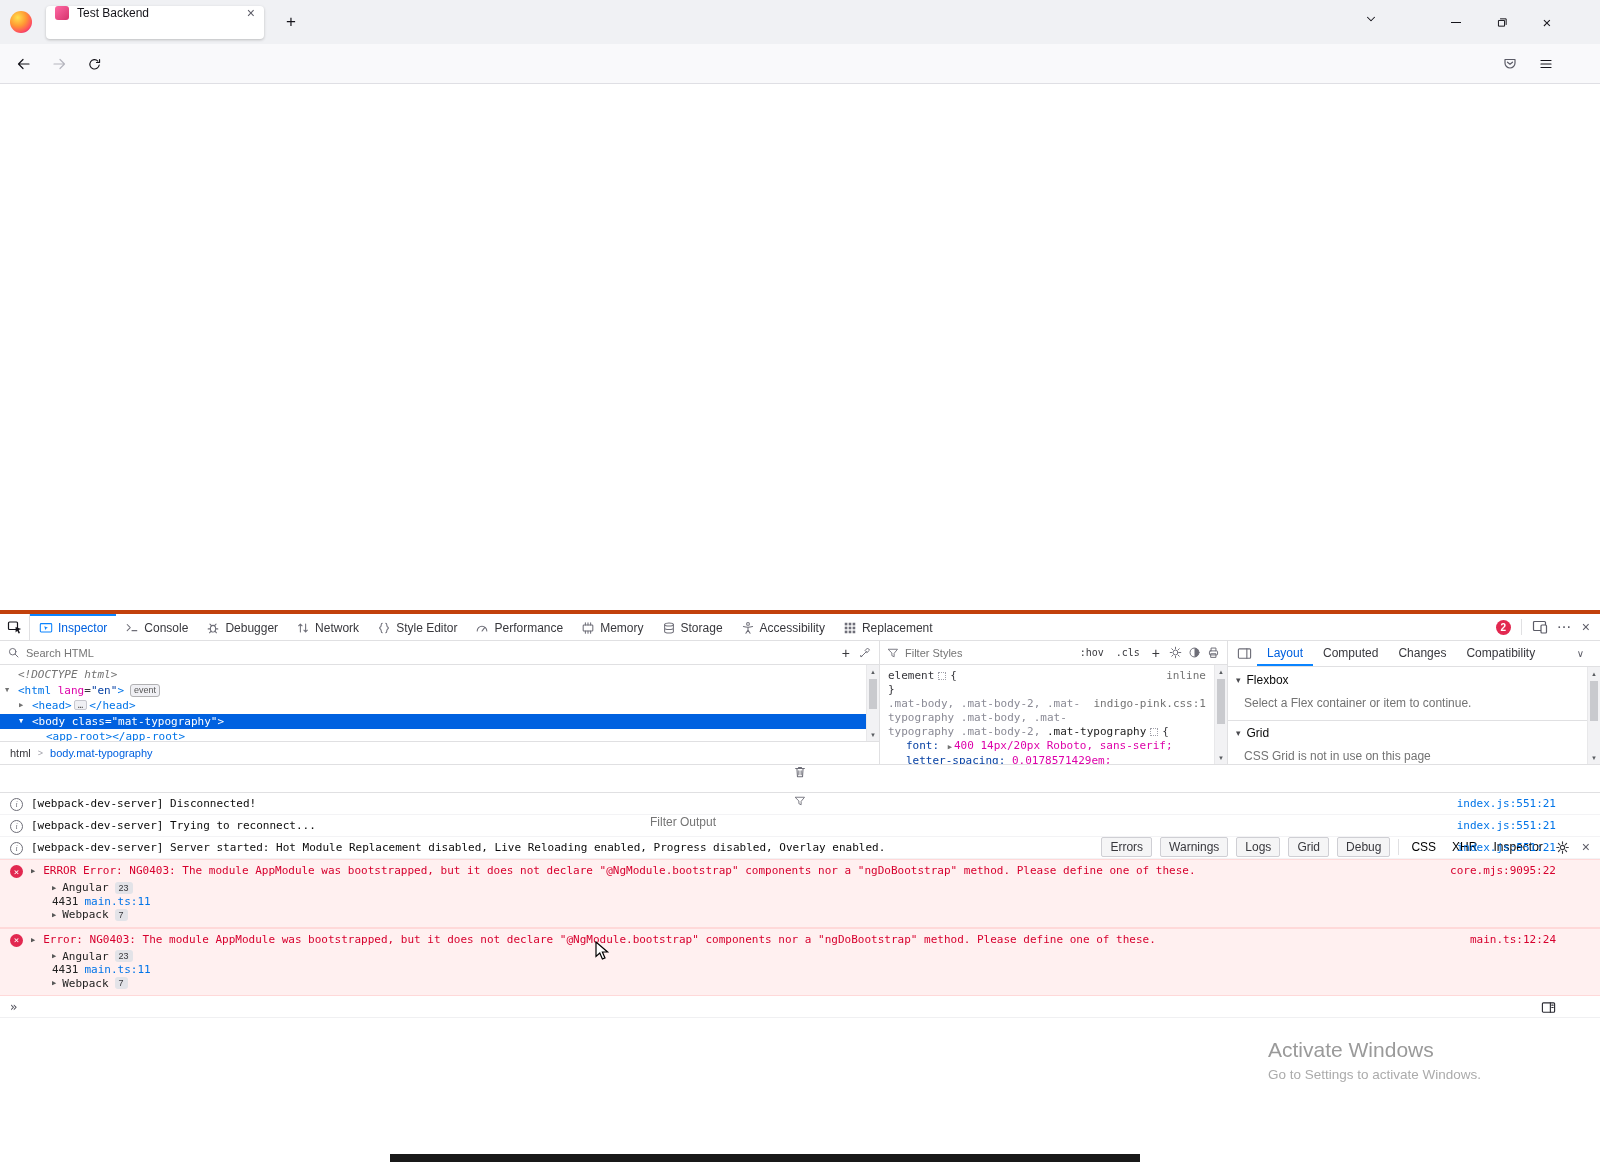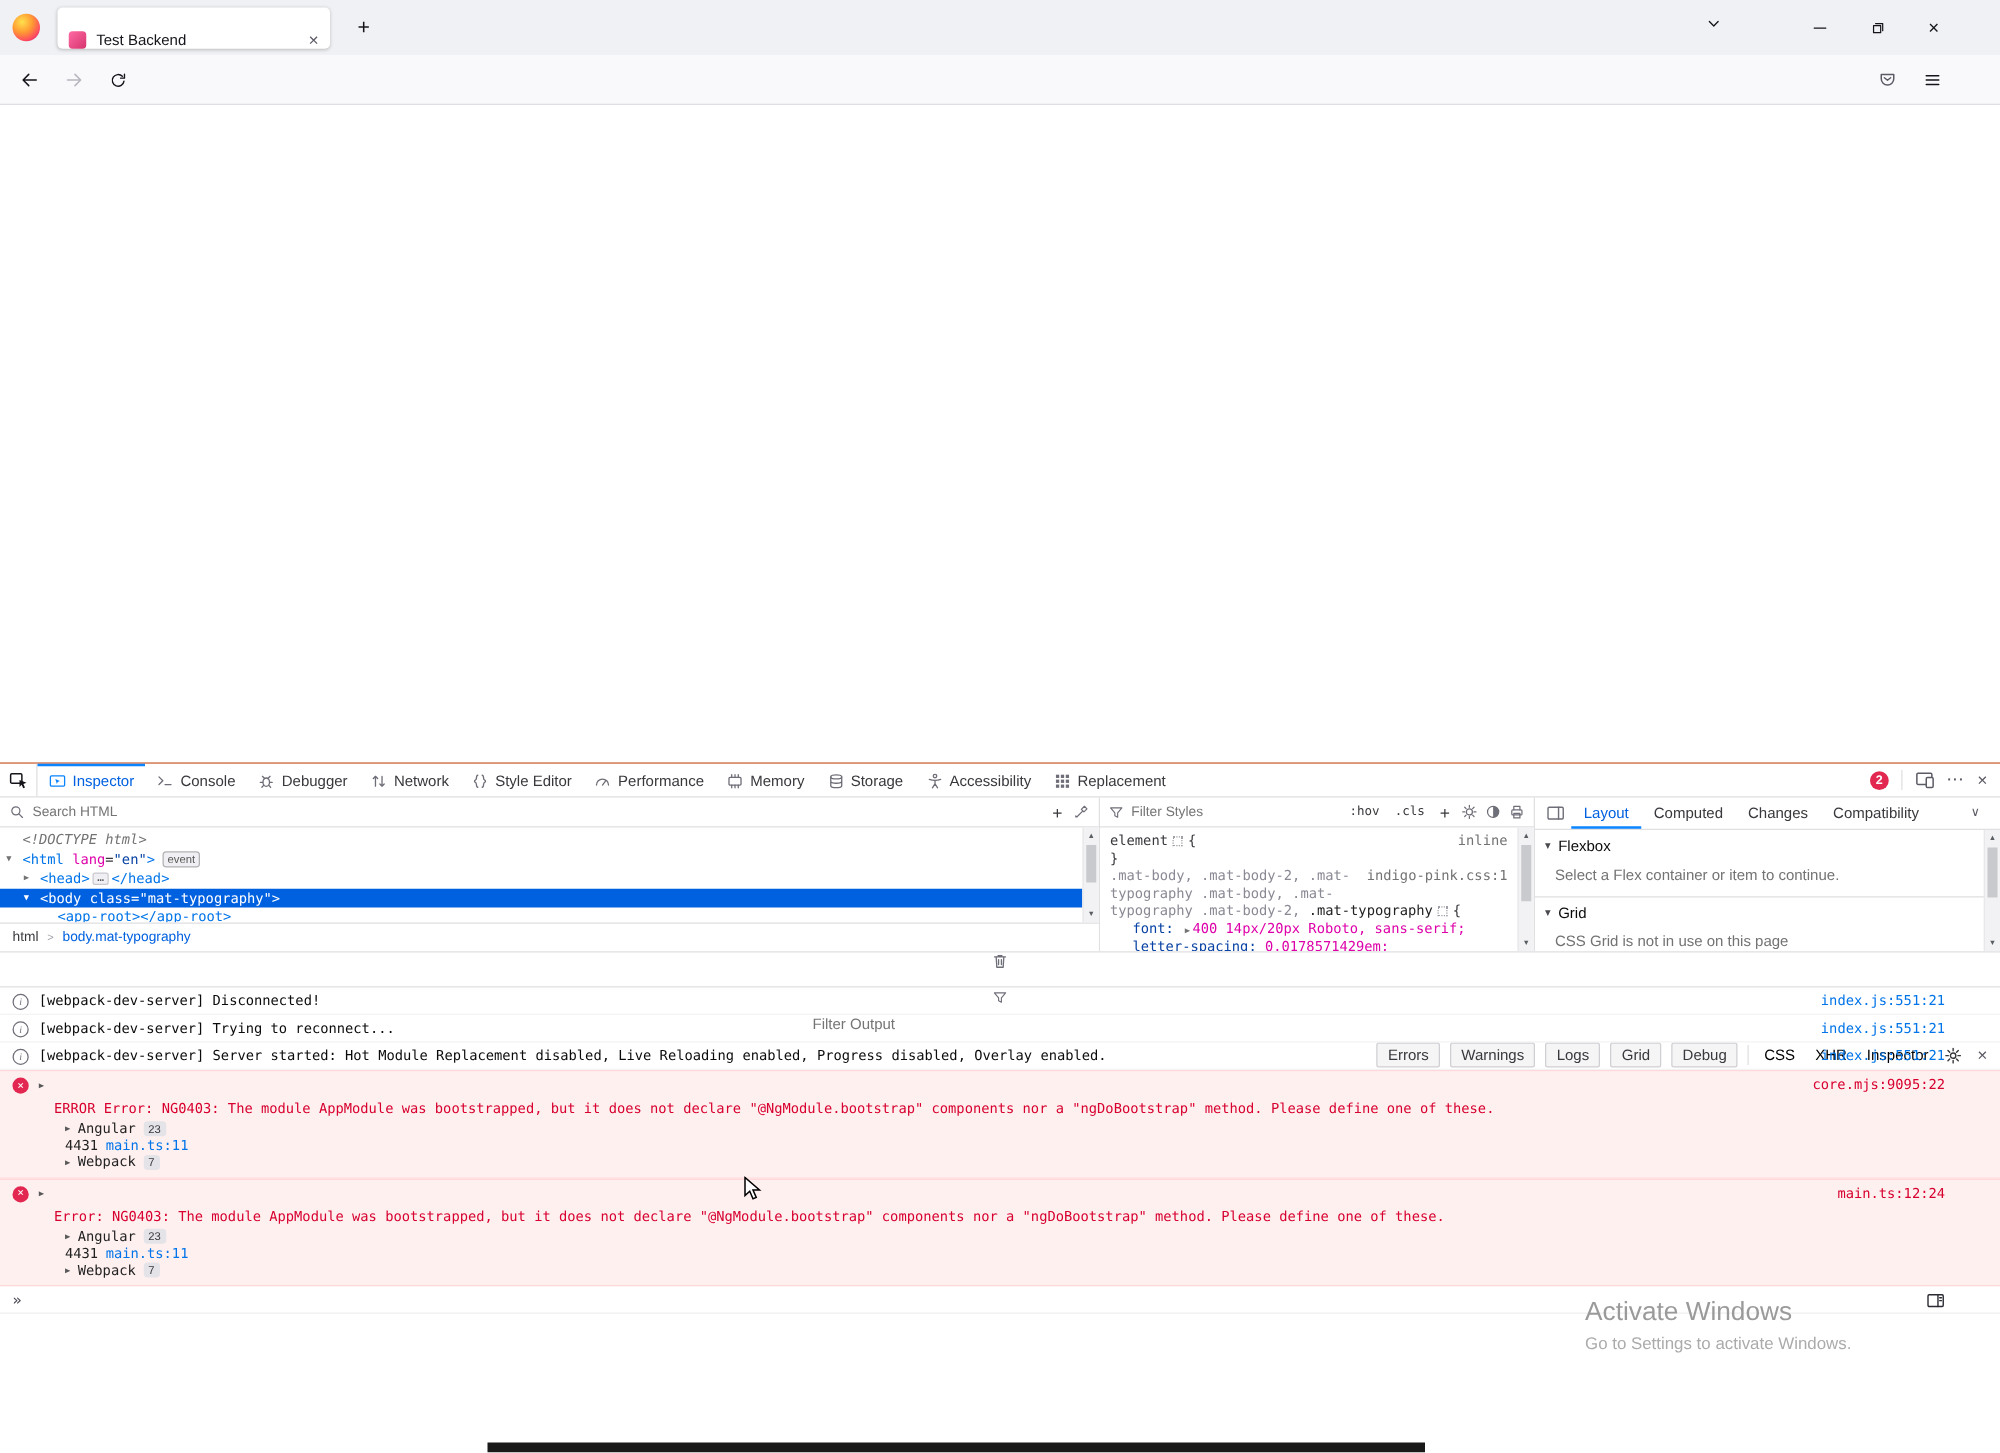--- a/index.html
+++ b/index.html
@@ -7,21 +7,21 @@
   body{position:relative;overflow:hidden;background:#fff;font-family:"Liberation Sans","DejaVu Sans",sans-serif;color:#15141a;}
   .mono{font-family:"DejaVu Sans Mono",monospace;}
   svg{display:block;}
   .stk{fill:none;stroke:currentColor;stroke-width:1.2;stroke-linecap:round;stroke-linejoin:round;}
 
   
   .titlebar{position:absolute;top:0;left:0;width:100%;height:44px;background:#f0f1f4;}
   .fx-logo{position:absolute;left:10px;top:11px;width:22px;height:22px;border-radius:50%;
     background:radial-gradient(circle at 35% 30%,#ffe14d 0%,#ff9a33 40%,#ff4f5e 70%,#b5007f 100%);}
   .tab{position:absolute;left:46px;top:6px;width:218px;height:33px;background:#fff;border-radius:4px;
-    box-shadow:0 1px 3px rgba(0,0,0,.22);display:flex;align-items:flex-end;padding:0 9px;gap:8px;font-size:12px;}
+    box-shadow:0 1px 3px rgba(0,0,0,.22);display:flex;align-items:flex-start;padding:0 9px;gap:8px;font-size:12px;}
   .favicon{width:14px;height:14px;border-radius:3px;background:linear-gradient(135deg,#ff6aa5,#d6336c);flex:0 0 auto;}
   .tab-title{flex:1;white-space:nowrap;overflow:hidden;}
   .tab-close{color:#5b5b66;font-size:14px;line-height:14px;cursor:default;}
   .newtab{position:absolute;left:280px;top:12px;font-size:17px;color:#15141a;width:22px;text-align:center;}
   .tabs-chevron{position:absolute;left:1364px;top:12px;color:#15141a;}
   .win-btn{position:absolute;top:0;width:46px;height:44px;display:flex;align-items:center;justify-content:center;color:#15141a;}
   .wb-min{left:1433px;}.wb-res{left:1479px;}.wb-close{left:1524px;font-size:15px;}
   .min-line{width:10px;height:1px;background:#15141a;}
 
   
@@ -29,21 +29,21 @@
   .nav-btn{position:absolute;top:4px;width:32px;height:32px;display:flex;align-items:center;justify-content:center;border-radius:4px;}
   .urlbar{position:absolute;left:225px;top:48px;width:1160px;height:32px;background:#f0f0f4;border-radius:4px;
     display:flex;align-items:center;padding:0 12px 0 9px;gap:9px;}
   .urlbar input{flex:1;border:none;outline:none;background:transparent;font-size:14px;color:#15141a;font-family:"Liberation Sans",sans-serif;}
   .star{color:#5b5b66;font-size:15px;}
 
   
   .page-content{position:absolute;top:85px;left:0;width:100%;height:525px;background:#fff;}
 
   
-  .devtools{position:absolute;top:610px;left:0;width:100%;height:552px;background:#fff;border-top:1px solid #c2410c;font-size:12px;color:#38383d;}
+  .devtools{position:absolute;top:610px;left:0;width:100%;height:552px;background:#fff;border-top:4px solid #c2410c;font-size:12px;color:#38383d;}
   .dt-tabbar{position:absolute;top:0;left:0;right:0;height:27px;background:#fff;border-bottom:1px solid #e0e0e2;display:flex;align-items:stretch;}
   .picker{width:30px;display:flex;align-items:center;justify-content:center;border-right:1px solid #e0e0e2;color:#15141a;}
   .dt-tab{display:flex;align-items:center;gap:5px;padding:0 9px;color:#38383d;border-top:2px solid transparent;white-space:nowrap;}
   .dt-tab .ti{width:14px;height:14px;color:#6e6e78;}
   .dt-tab.active{color:#0061e0;border-top-color:#0a84ff;}
   .dt-tab.active .ti{color:#0a84ff;}
   .dt-right{margin-left:auto;display:flex;align-items:center;gap:10px;padding-right:10px;}
   .err-badge{width:15px;height:15px;border-radius:50%;background:#e22850;color:#fff;font-size:10px;font-weight:bold;display:flex;align-items:center;justify-content:center;}
   .vsep{width:1px;height:16px;background:#e0e0e2;}
   .meat{color:#5b5b66;font-weight:bold;letter-spacing:1px;font-size:11px;}
@@ -129,21 +129,21 @@
   .con-out{font-family:"DejaVu Sans Mono",monospace;font-size:11px;}
   .con-row{position:relative;display:flex;align-items:flex-start;gap:8px;padding:4px 180px 3px 10px;border-bottom:1px solid #f3f3f5;min-height:21px;}
   .con-row .msg{color:#0b0b0b;white-space:nowrap;}
   .con-row .src{position:absolute;right:44px;top:4px;color:#0074e8;}
   .cicon{width:13px;height:13px;border-radius:50%;flex:0 0 auto;display:flex;align-items:center;justify-content:center;font-size:8px;margin-top:1px;}
   .cicon.info{background:#fff;border:1px solid #6e6e78;color:#6e6e78;font-style:italic;font-family:"Liberation Serif",serif;}
   .cicon.err{background:#e22850;color:#fff;border:none;font-size:9px;}
   .twisty-c{font-size:7px;color:#585858;margin-top:3px;flex:0 0 auto;}
   .err-block{background:#fff0f0;border-bottom:1px solid #ffd9d9;border-top:1px solid #ffd9d9;}
   .err-block .con-row{border-bottom:none;background:transparent;}
-  .err-block .msg{color:#d7002e;margin-top:19px;}
+  .err-block .msg{color:#d7002e;}
   .err-block .src{color:#d7002e;}
   .stack-row{display:flex;align-items:center;gap:6px;padding-left:52px;height:13.5px;color:#222;}
   .stack-row .twisty-c{margin-top:0;}
   .badge{background:#e3e3e8;border-radius:3px;font-size:9px;line-height:12px;padding:0 4px;color:#38383d;font-family:"Liberation Sans",sans-serif;}
   .slink{color:#0074e8;}
   .err-block .pad-bot{height:5px;}
   .con-input{position:relative;display:flex;align-items:center;height:22px;border-bottom:1px solid #f0f0f2;padding:0 10px;}
   .prompt{color:#4a4a55;font-family:"DejaVu Sans Mono",monospace;font-size:12px;}
   .split-ic{position:absolute;right:44px;top:4px;color:#2b2b33;}
 

